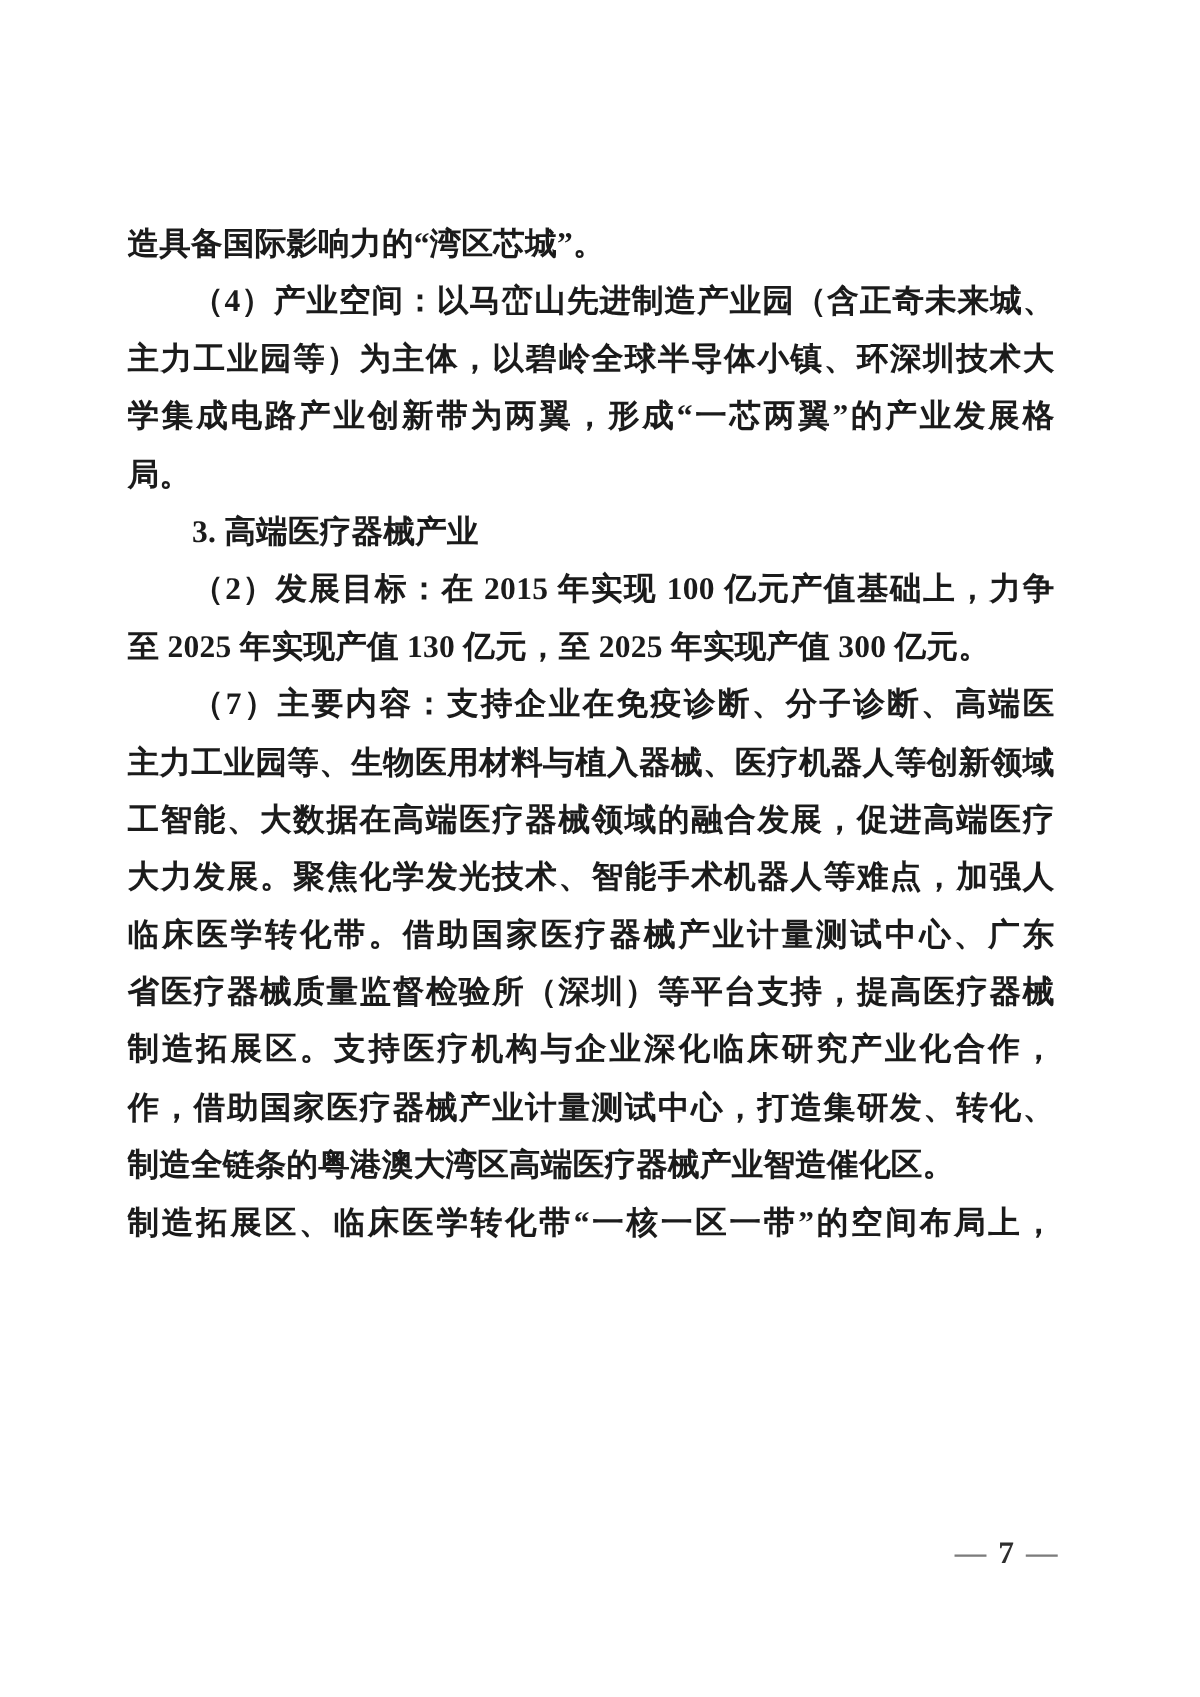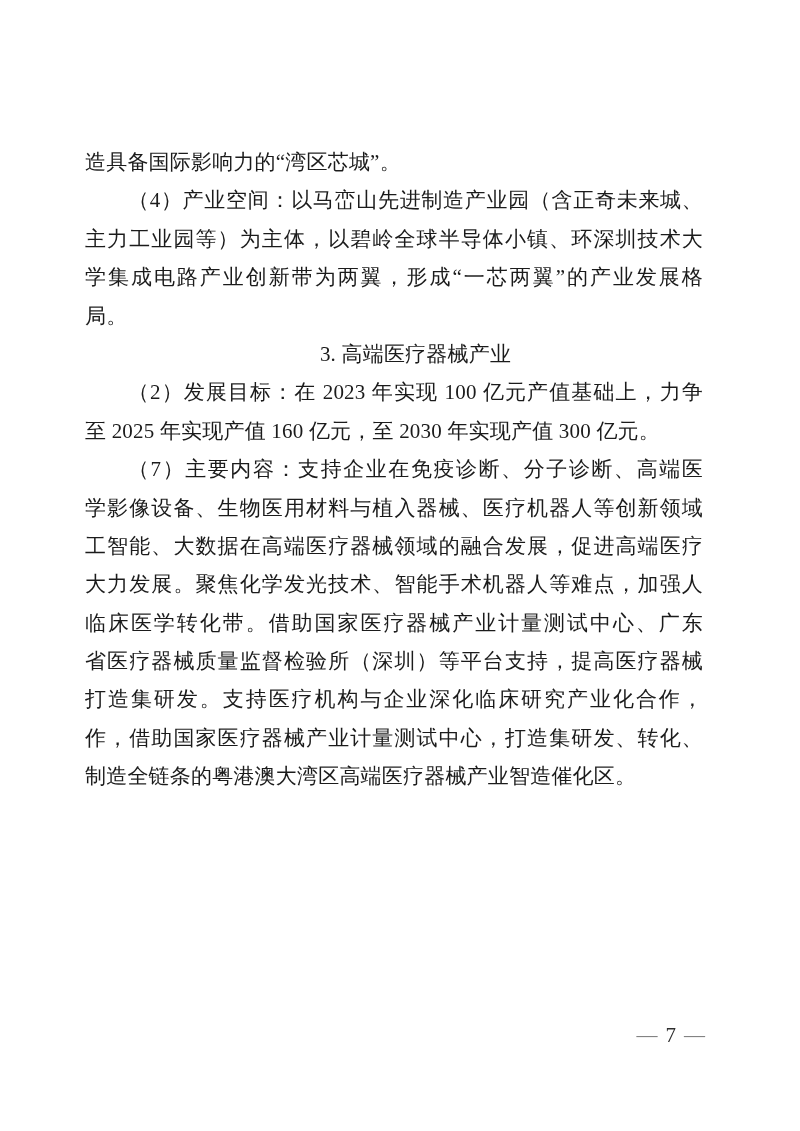--- a/index.html
+++ b/index.html
@@ -8,20 +8,21 @@
     background: #ffffff;
   }
   .page {
     position: relative;
     width: 800px;
     height: 1131px;
     background: #ffffff;
     overflow: hidden;
     font-family: "Liberation Serif", "DejaVu Serif", serif;
     color: #1b1b1b;
+    font-weight: bold;
   }
   .text-block {
     position: absolute;
     left: 85px;
     top: 143px;
     width: 618px;
   }
   .ln {
     display: block;
     height: 38.4px;
@@ -31,21 +32,20 @@
     overflow: hidden;
     text-align: left;
     color: #1b1b1b;
   }
   .ln.j {
     text-align: justify;
     text-align-last: justify;
   }
   .ln.ind {
     text-indent: 43px;
-    text-align: center;
   }
   .footer {
     position: absolute;
     top: 1021px;
     right: 95px;
     font-size: 21px;
     line-height: 28px;
     white-space: nowrap;
   }
   .footer .dash {
@@ -74,37 +74,38 @@
       <div class="ln j">学集成电路产业创新带为两翼，形成“一芯两翼”的产业发展格</div>
       <div class="ln">局。</div>
     </div>
 
     <div>
       <div class="ln ind">3. 高端医疗器械产业</div>
     </div>
 
 
     <div>
-      <div class="ln ind j">（2）发展目标：在 2023 年实现 100 亿元产值基础上，力争</div>
-      <div class="ln">至 2025 年实现产值 160 亿元，至 2030 年实现产值 300 亿元。</div>
+      <div class="ln ind j">（2）发展目标：在 2015 年实现 100 亿元产值基础上，力争</div>
+      <div class="ln">至 2025 年实现产值 130 亿元，至 2025 年实现产值 300 亿元。</div>
     </div>
 
     <div>
       <div class="ln ind j">（7）主要内容：支持企业在免疫诊断、分子诊断、高端医</div>
-      <div class="ln j">学影像设备、生物医用材料与植入器械、医疗机器人等创新领域</div>
+      <div class="ln j">主力工业园等、生物医用材料与植入器械、医疗机器人等创新领域</div>
       <div class="ln j">工智能、大数据在高端医疗器械领域的融合发展，促进高端医疗</div>
       <div class="ln j">大力发展。聚焦化学发光技术、智能手术机器人等难点，加强人</div>
       <div class="ln j">临床医学转化带。借助国家医疗器械产业计量测试中心、广东</div>
       <div class="ln j">省医疗器械质量监督检验所（深圳）等平台支持，提高医疗器械</div>
-      <div class="ln j">打造集研发。支持医疗机构与企业深化临床研究产业化合作，</div>
+      <div class="ln j">制造拓展区。支持医疗机构与企业深化临床研究产业化合作，</div>
       <div class="ln j">作，借助国家医疗器械产业计量测试中心，打造集研发、转化、</div>
       <div class="ln">制造全链条的粤港澳大湾区高端医疗器械产业智造催化区。</div>
     </div>
 
     <div>
+      <div class="ln j">制造拓展区、临床医学转化带“一核一区一带”的空间布局上，</div>
     </div>
 
   </div>
 
   <div class="footer">
     <span class="dash">—</span><span class="num">7</span><span class="dash">—</span>
   </div>
 
 </div>
 

